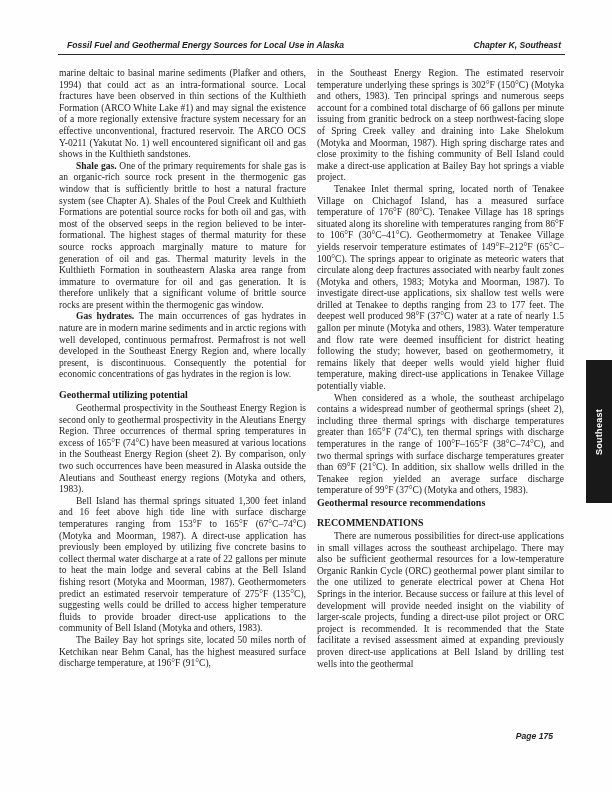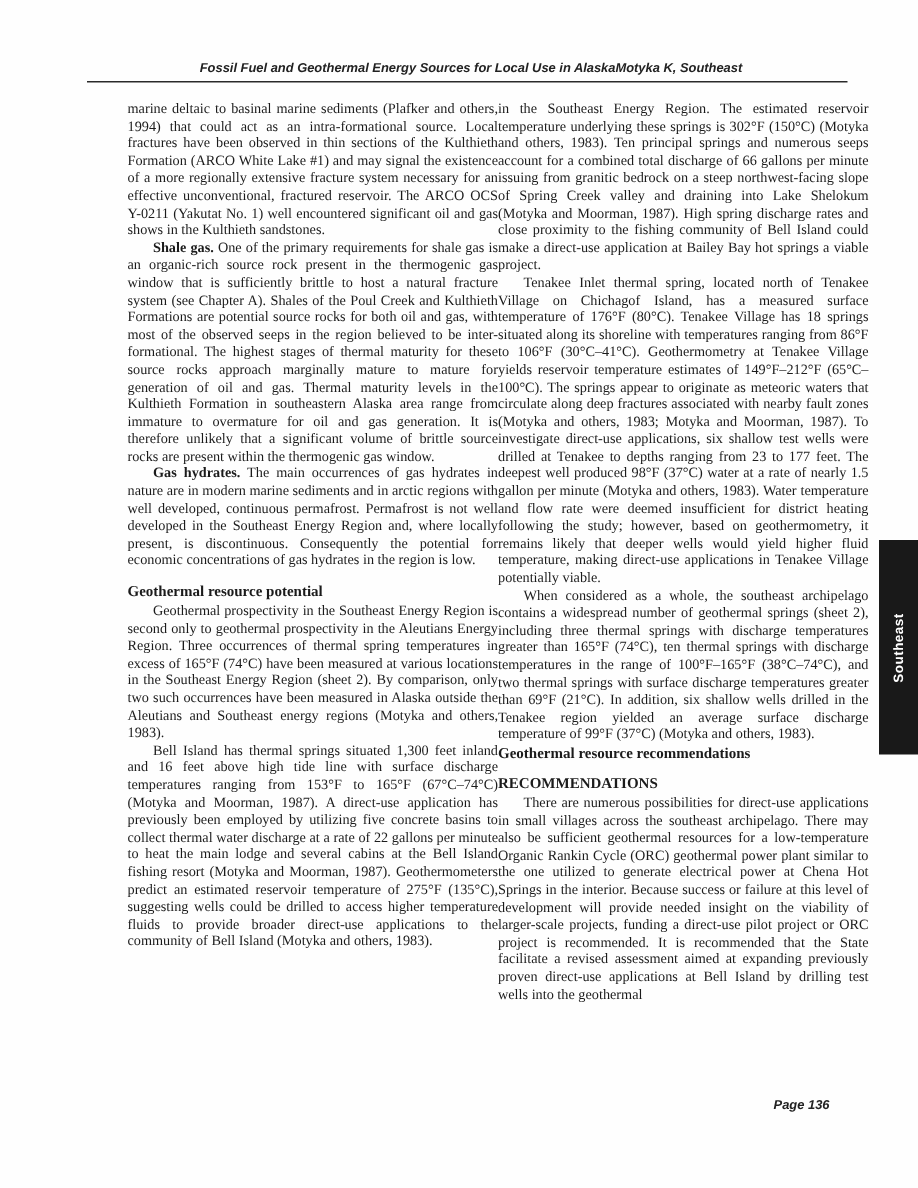--- a/index.html
+++ b/index.html
@@ -10,33 +10,33 @@
   }
   .page {
     position: relative;
     width: 612px; height: 792px;
     background: #fefefe;
     overflow: hidden;
     color: #1b1b1b;
   }
   .running-header {
     position: absolute; left: 58px; top: 40px; width: 507px;
-    display: flex; justify-content: center; align-items: baseline;
+    display: flex; justify-content: space-between; align-items: baseline;
     font-family: "Liberation Sans", sans-serif;
     font-style: italic; font-weight: 600;
     font-size: 8.6px; color: #222;
     padding: 0 4px 0 9px; box-sizing: border-box;
   }
   .header-rule {
     position: absolute; left: 58px; top: 54px; width: 507px;
     border-top: 1px solid #2a2a2a; height: 0;
   }
   .columns {
     position: absolute; left: 59px; top: 68px; width: 505px;
-    display: flex;  margin-left: 26px;
+    display: flex; gap: 11px;
   }
   .col {
     width: 247px;
     font-size: 9.5px; line-height: 11.6px;
     text-align: justify;
     text-justify: inter-word;
     hyphens: none;
   }
   .col p { margin: 0; }
   .col p.indent { text-indent: 17px; }
@@ -64,47 +64,48 @@
     font-size: 8.6px; color: #222;
   }
 </style>
 </head>
 <body>
 
 <div class="page">
 
   <div class="running-header">
     <span>Fossil Fuel and Geothermal Energy Sources for Local Use in Alaska</span>
-    <span>Motyka K, Southeast</span>
+    <span>Chapter K, Southeast</span>
   </div>
   <div class="header-rule"></div>
 
   <div class="columns">
 
     <div class="col">
       <p><span>marine deltaic to basinal marine sediments (Plafker and others, 1994) that could act as an intra-formational source. Local fractures have been observed in thin sections of the Kulthieth Formation (ARCO White Lake #1) and may signal the existence of a more regionally extensive fracture system necessary for an effective unconventional, fractured reservoir. The ARCO OCS Y-0211 (Yakutat No. 1) well encountered significant oil and gas shows in the Kulthieth sandstones.</span></p>
       <p class="indent"><span class="lead">Shale gas.</span><span> One of the primary requirements for shale gas is an organic-rich source rock present in the thermogenic gas window that is sufficiently brittle to host a natural fracture system (see Chapter A). Shales of the Poul Creek and Kulthieth Formations are potential source rocks for both oil and gas, with most of the observed seeps in the region believed to be inter-formational. The highest stages of thermal maturity for these source rocks approach marginally mature to mature for generation of oil and gas. Thermal maturity levels in the Kulthieth Formation in southeastern Alaska area range from immature to overmature for oil and gas generation. It is therefore unlikely that a significant volume of brittle source rocks are present within the thermogenic gas window.</span></p>
       <p class="indent"><span class="lead">Gas hydrates.</span><span> The main occurrences of gas hydrates in nature are in modern marine sediments and in arctic regions with well developed, continuous permafrost. Permafrost is not well developed in the Southeast Energy Region and, where locally present, is discontinuous. Consequently the potential for economic concentrations of gas hydrates in the region is low.</span></p>
-      <div class="section-heading">Geothermal resource potential</div>
+      <div class="section-heading">Geothermal utilizing potential</div>
       <p class="indent"><span>Geothermal prospectivity in the Southeast Energy Region is second only to geothermal prospectivity in the Aleutians Energy Region. Three occurrences of thermal spring temperatures in excess of 165°F (74°C) have been measured at various locations in the Southeast Energy Region (sheet 2). By comparison, only two such occurrences have been measured in Alaska outside the Aleutians and Southeast energy regions (Motyka and others, 1983).</span></p>
       <p class="indent"><span>Bell Island has thermal springs situated 1,300 feet inland and 16 feet above high tide line with surface discharge temperatures ranging from 153°F to 165°F (67°C–74°C) (Motyka and Moorman, 1987). A direct-use application has previously been employed by utilizing five concrete basins to collect thermal water discharge at a rate of 22 gallons per minute to heat the main lodge and several cabins at the Bell Island fishing resort (Motyka and Moorman, 1987). Geothermometers predict an estimated reservoir temperature of 275°F (135°C), suggesting wells could be drilled to access higher temperature fluids to provide broader direct-use applications to the community of Bell Island (Motyka and others, 1983).</span></p>
+      <p class="indent"><span>The Bailey Bay hot springs site, located 50 miles north of Ketchikan near Behm Canal, has the highest measured surface discharge temperature, at 196°F (91°C),</span></p>
     </div>
 
     <div class="col">
       <p><span>in the Southeast Energy Region. The estimated reservoir temperature underlying these springs is 302°F (150°C) (Motyka and others, 1983). Ten principal springs and numerous seeps account for a combined total discharge of 66 gallons per minute issuing from granitic bedrock on a steep northwest-facing slope of Spring Creek valley and draining into Lake Shelokum (Motyka and Moorman, 1987). High spring discharge rates and close proximity to the fishing community of Bell Island could make a direct-use application at Bailey Bay hot springs a viable project.</span></p>
       <p class="indent"><span>Tenakee Inlet thermal spring, located north of Tenakee Village on Chichagof Island, has a measured surface temperature of 176°F (80°C). Tenakee Village has 18 springs situated along its shoreline with temperatures ranging from 86°F to 106°F (30°C–41°C). Geothermometry at Tenakee Village yields reservoir temperature estimates of 149°F–212°F (65°C–100°C). The springs appear to originate as meteoric waters that circulate along deep fractures associated with nearby fault zones (Motyka and others, 1983; Motyka and Moorman, 1987). To investigate direct-use applications, six shallow test wells were drilled at Tenakee to depths ranging from 23 to 177 feet. The deepest well produced 98°F (37°C) water at a rate of nearly 1.5 gallon per minute (Motyka and others, 1983). Water temperature and flow rate were deemed insufficient for district heating following the study; however, based on geothermometry, it remains likely that deeper wells would yield higher fluid temperature, making direct-use applications in Tenakee Village potentially viable.</span></p>
       <p class="indent"><span>When considered as a whole, the southeast archipelago contains a widespread number of geothermal springs (sheet 2), including three thermal springs with discharge temperatures greater than 165°F (74°C), ten thermal springs with discharge temperatures in the range of 100°F–165°F (38°C–74°C), and two thermal springs with surface discharge temperatures greater than 69°F (21°C). In addition, six shallow wells drilled in the Tenakee region yielded an average surface discharge temperature of 99°F (37°C) (Motyka and others, 1983).</span></p>
       <div class="section-heading tight">Geothermal resource recommendations</div>
       <div class="section-heading">RECOMMENDATIONS</div>
       <p class="indent"><span>There are numerous possibilities for direct-use applications in small villages across the southeast archipelago. There may also be sufficient geothermal resources for a low-temperature Organic Rankin Cycle (ORC) geothermal power plant similar to the one utilized to generate electrical power at Chena Hot Springs in the interior. Because success or failure at this level of development will provide needed insight on the viability of larger-scale projects, funding a direct-use pilot project or ORC project is recommended. It is recommended that the State facilitate a revised assessment aimed at expanding previously proven direct-use applications at Bell Island by drilling test wells into the geothermal</span></p>
     </div>
 
   </div>
 
   <div class="edge-tab" style="background: rgb(25, 25, 25); color: rgb(255, 255, 255);">
     <span class="tab-label">Southeast</span>
   </div>
 
   <div class="page-footer">
-    <span>Page 136</span>
+    <span>Page 175</span>
   </div>
 
 </div>
 
 </body></html>

